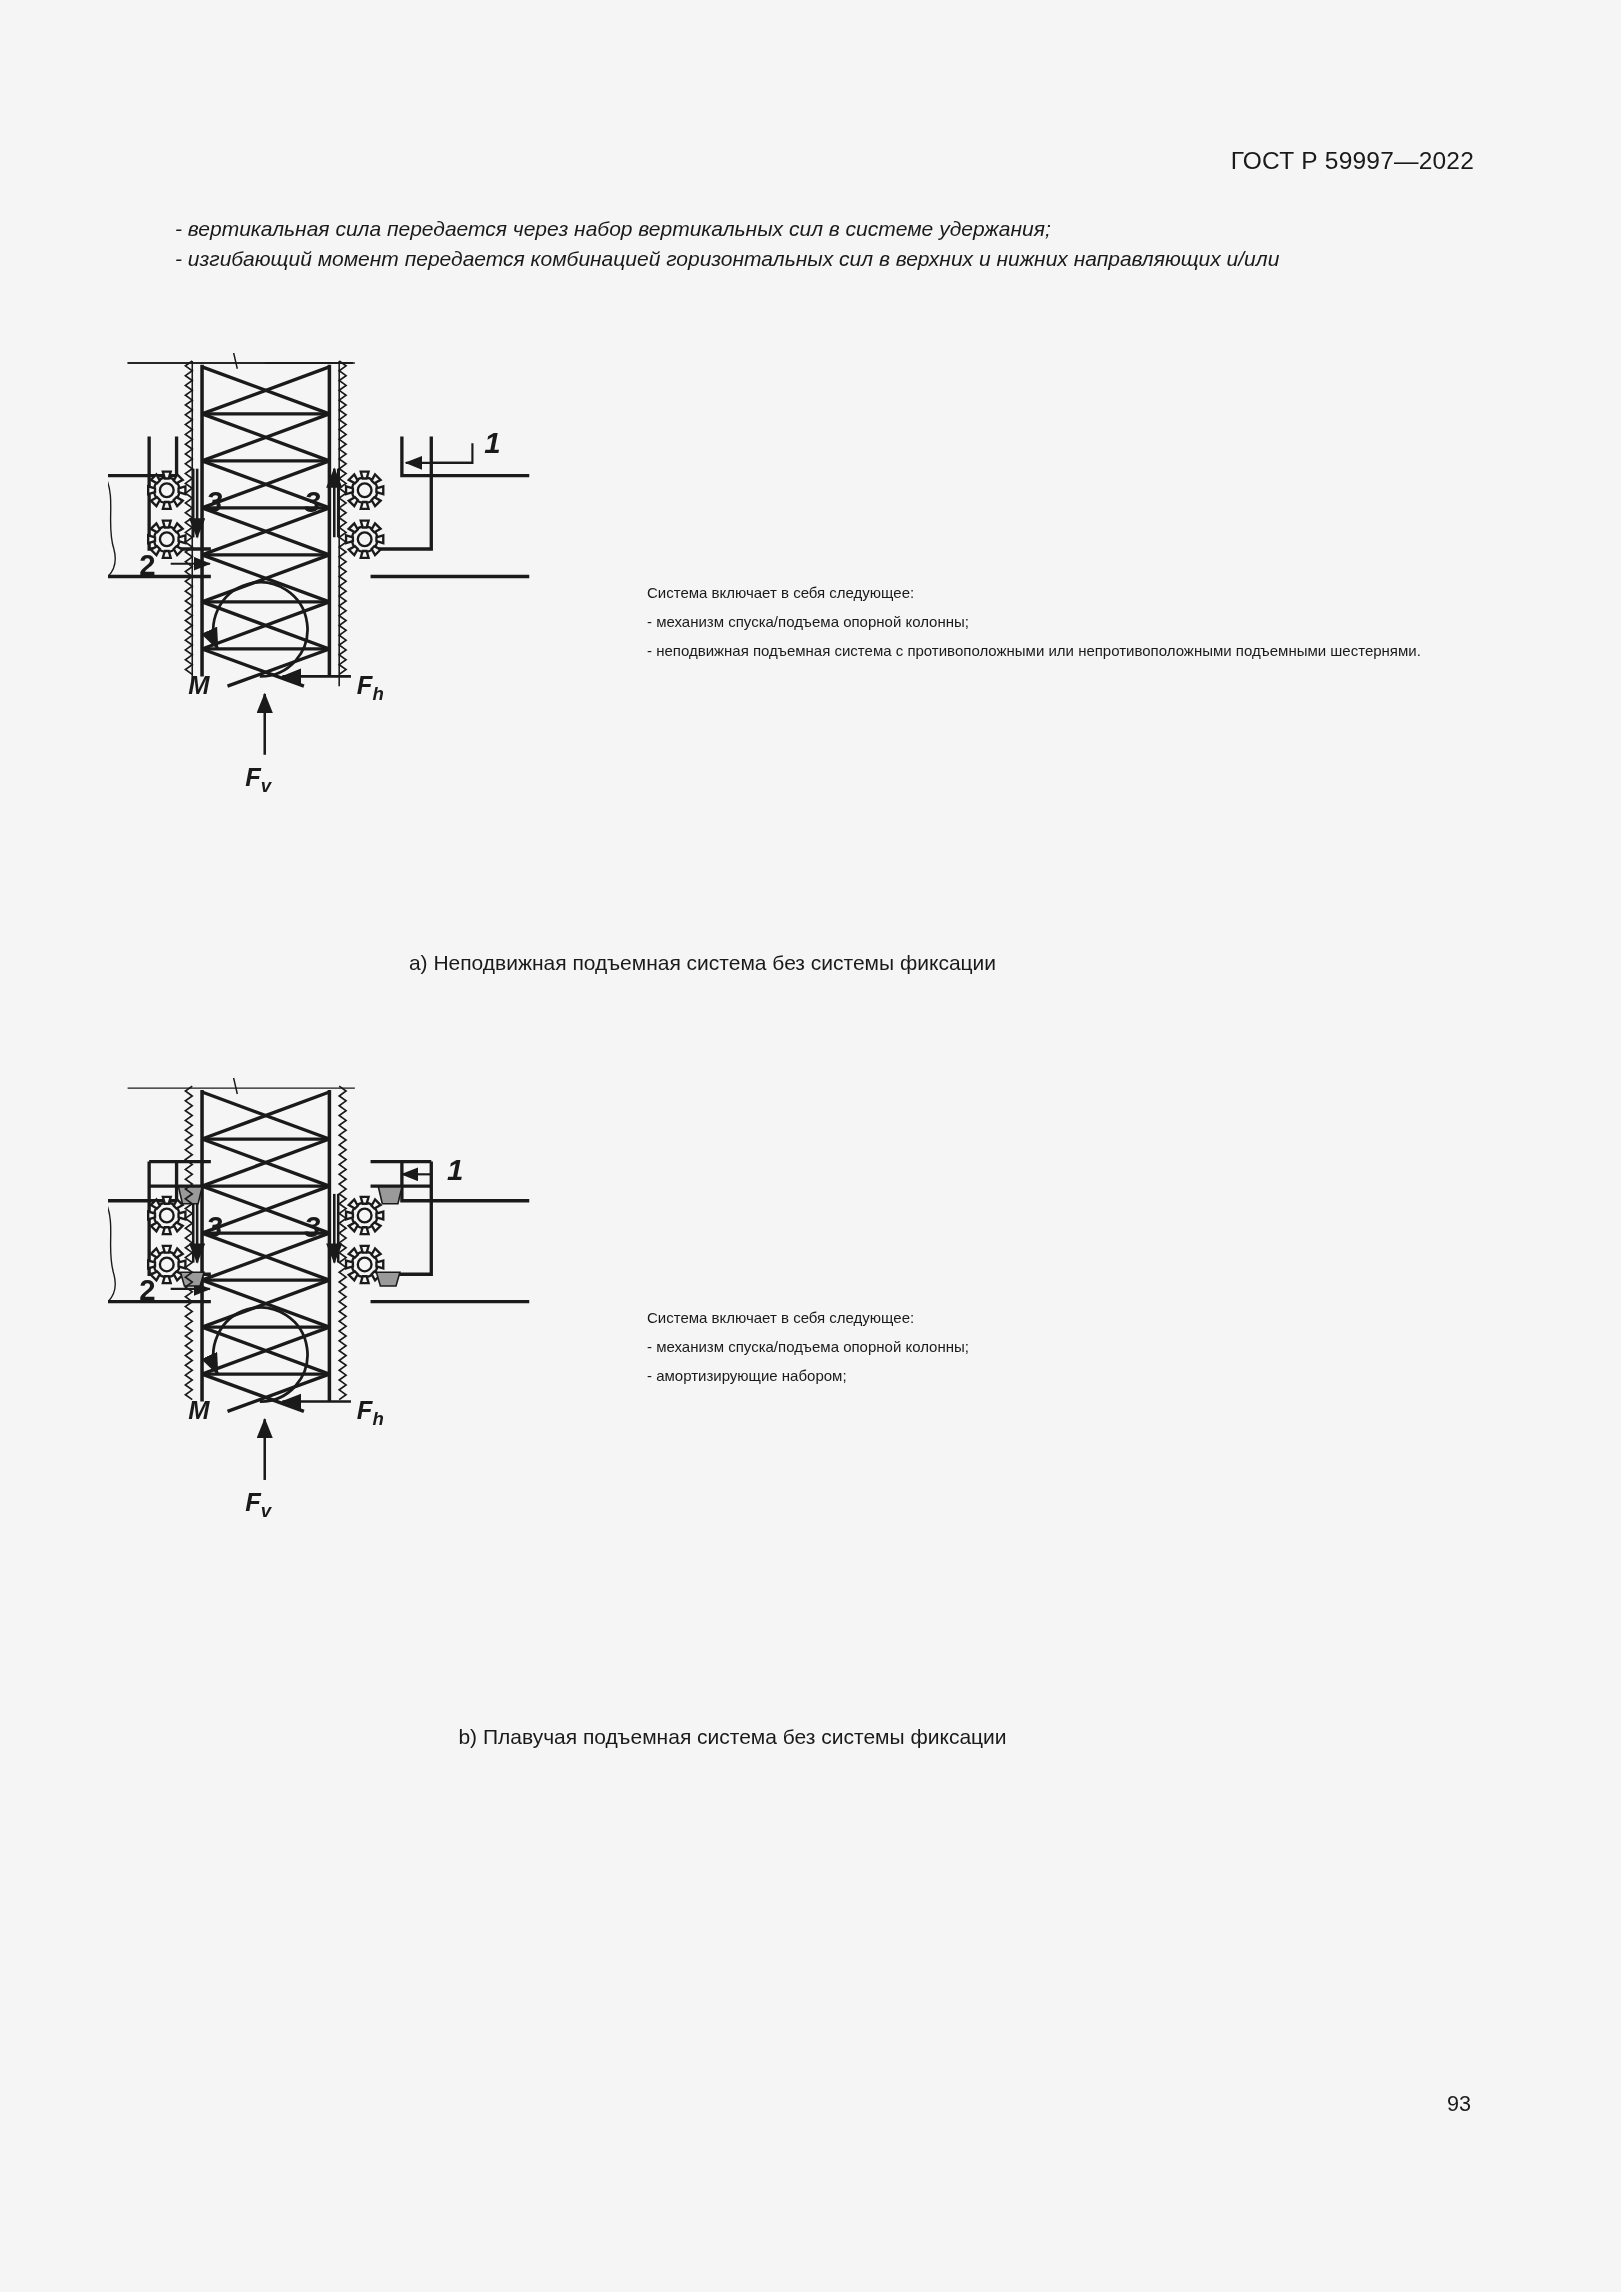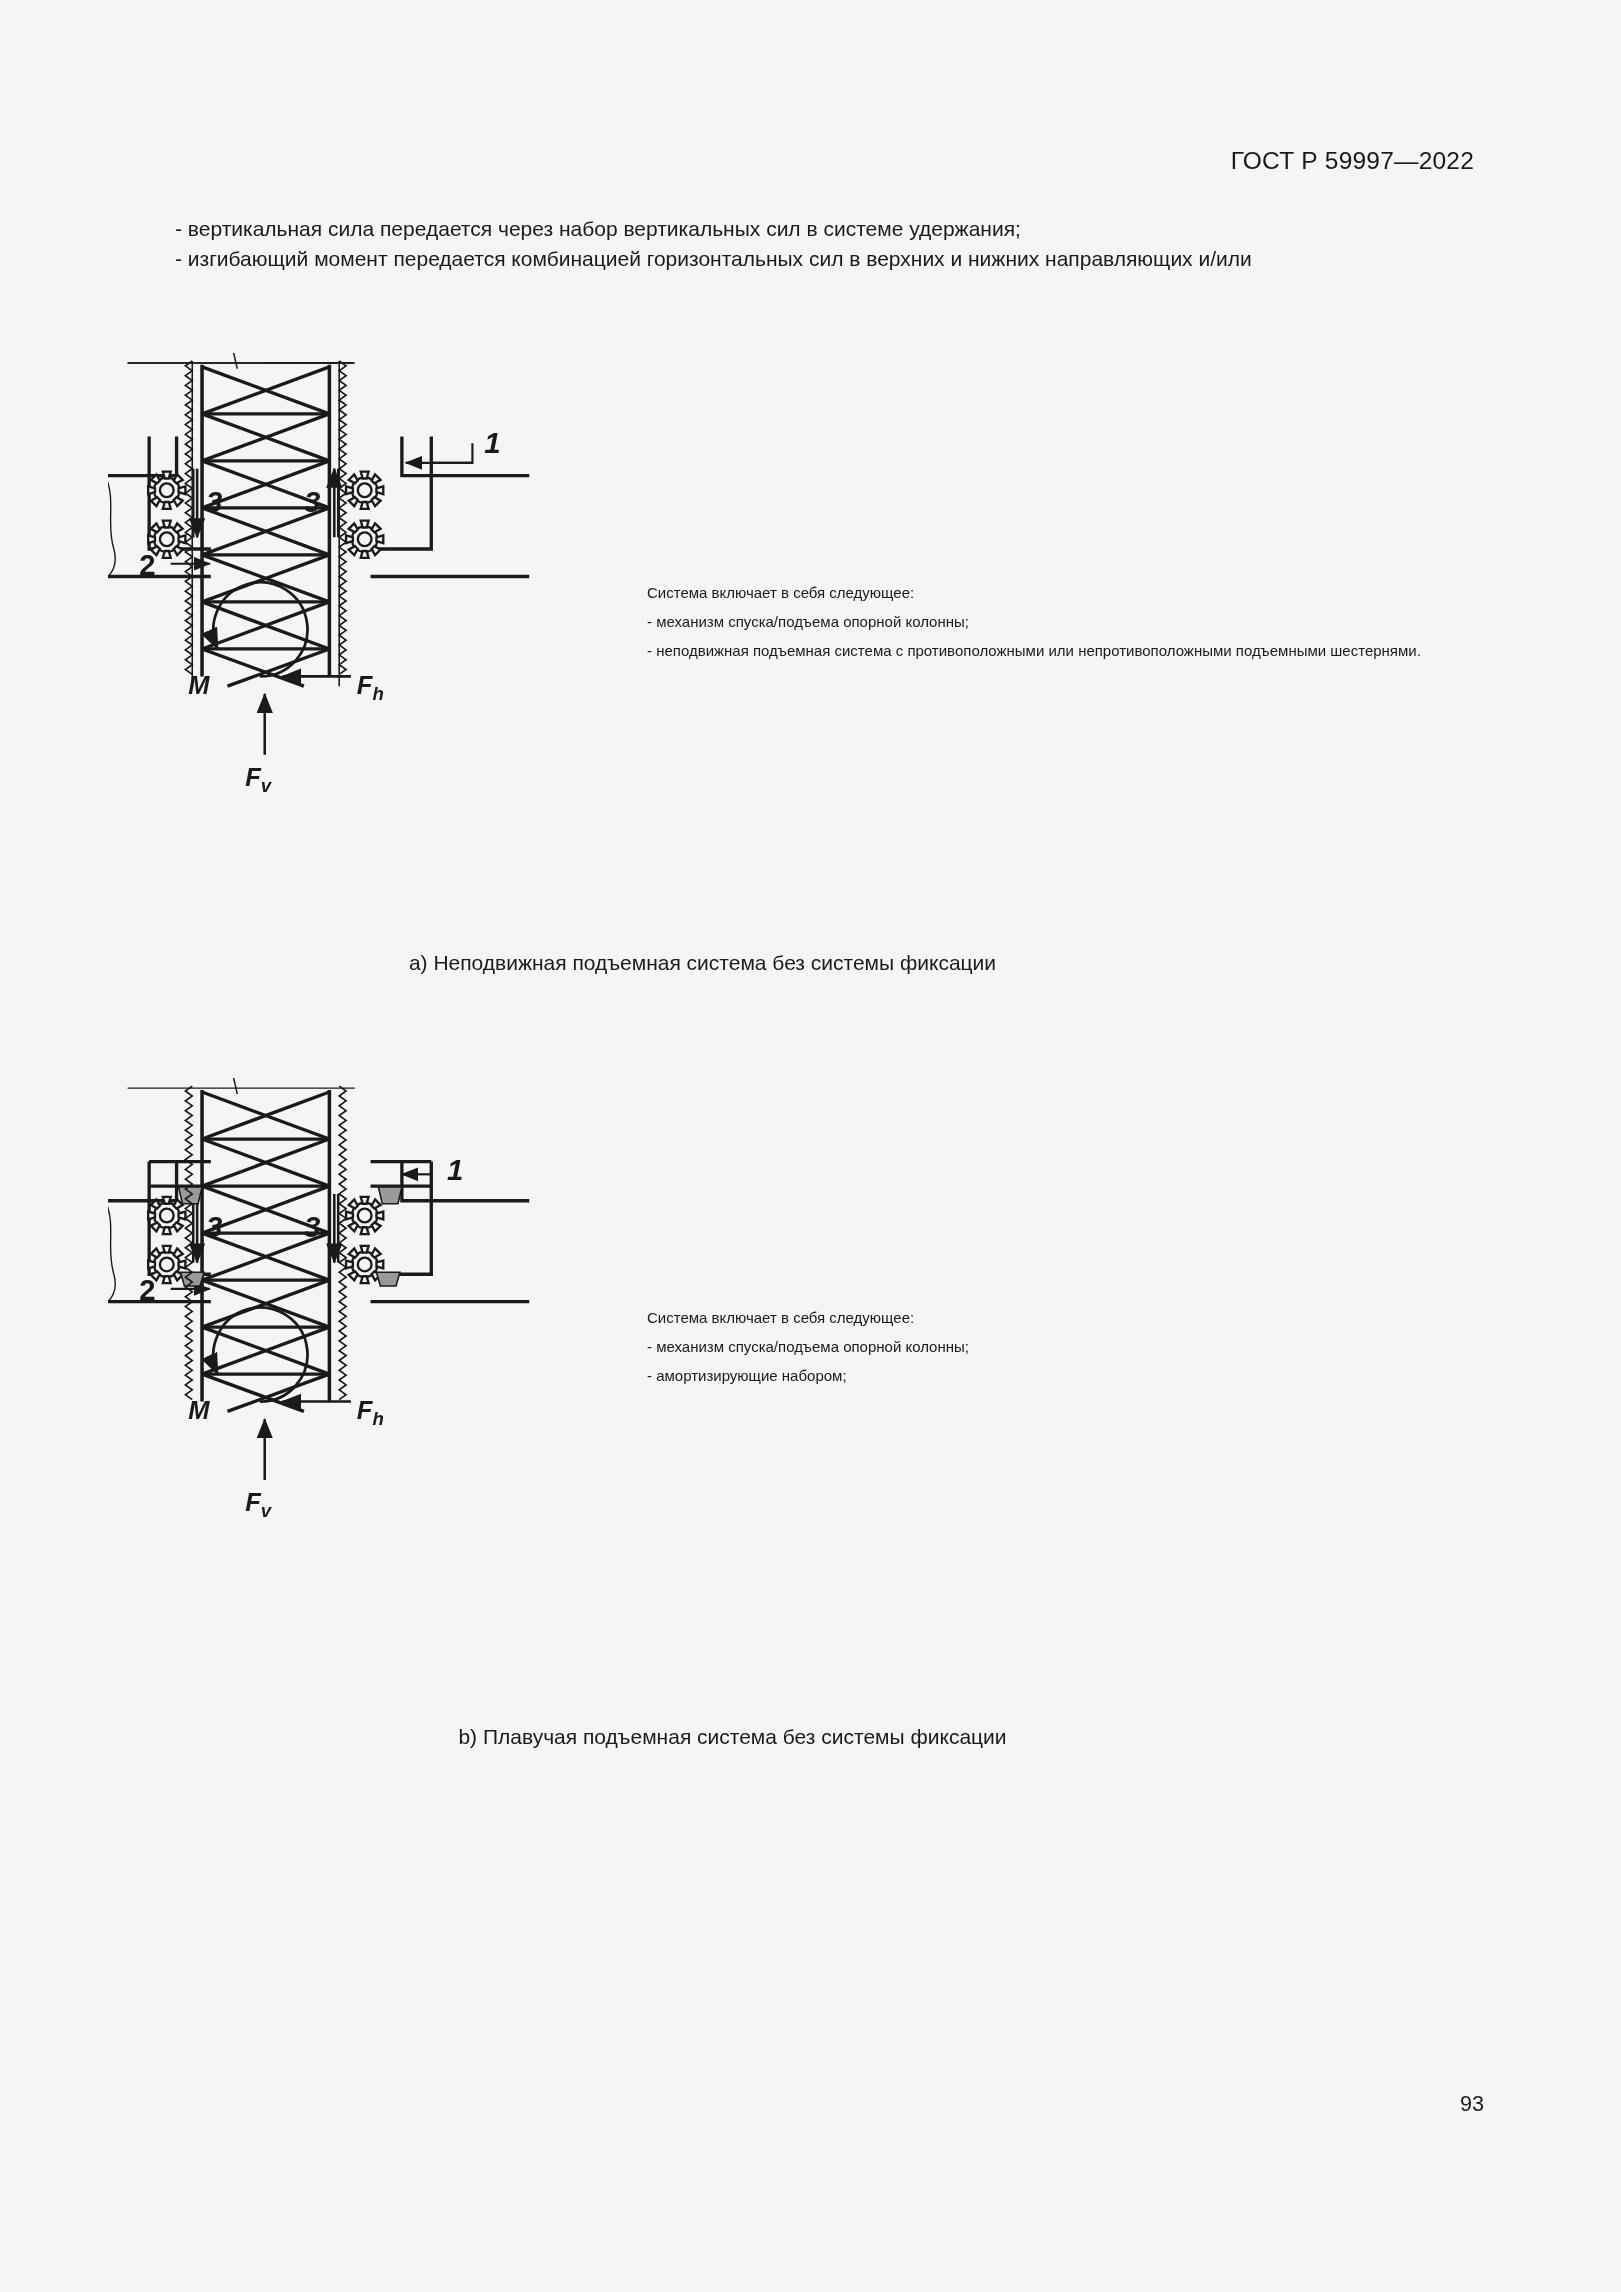--- a/index.html
+++ b/index.html
@@ -18,21 +18,21 @@
     position:absolute; top:147px; right:147px;
     font-size:24.5px; font-weight:normal; letter-spacing:0.2px;
     white-space:nowrap;
   }
 
   
   .intro {
     position:absolute; top:214px; left:118px; width:1392px;
     font-size:21px; line-height:30px;
   }
-  .intro p { margin:0; }
+  .intro p { margin:0;font-style:italic; }
   .intro p.ind { text-indent:57px; }
 
   
   .figure { position:absolute; left:0; width:1621px; }
   #figure-a { top:353px; height:667px; }
   #figure-b { top:1078px; height:667px; }
 
   .fig-svg { position:absolute; left:108px; top:0; }
 
   .side-note {
@@ -47,21 +47,21 @@
 
   .fig-caption {
     position:absolute; width:1621px; text-align:center;
     font-size:21px;
   }
   #caption-a { top:598px; left:-108px; }
   #caption-b { top:647px; left:-78px; }
 
   
   .page-number {
-    position:absolute; right:137px; bottom:176px;
+    position:absolute; right:150px; bottom:176px;
     font-size:21.6px;
   }
 
   text { font-family:"Liberation Sans", sans-serif; }
 </style>
 </head>
 <body>
 
 <div class="page">
 

